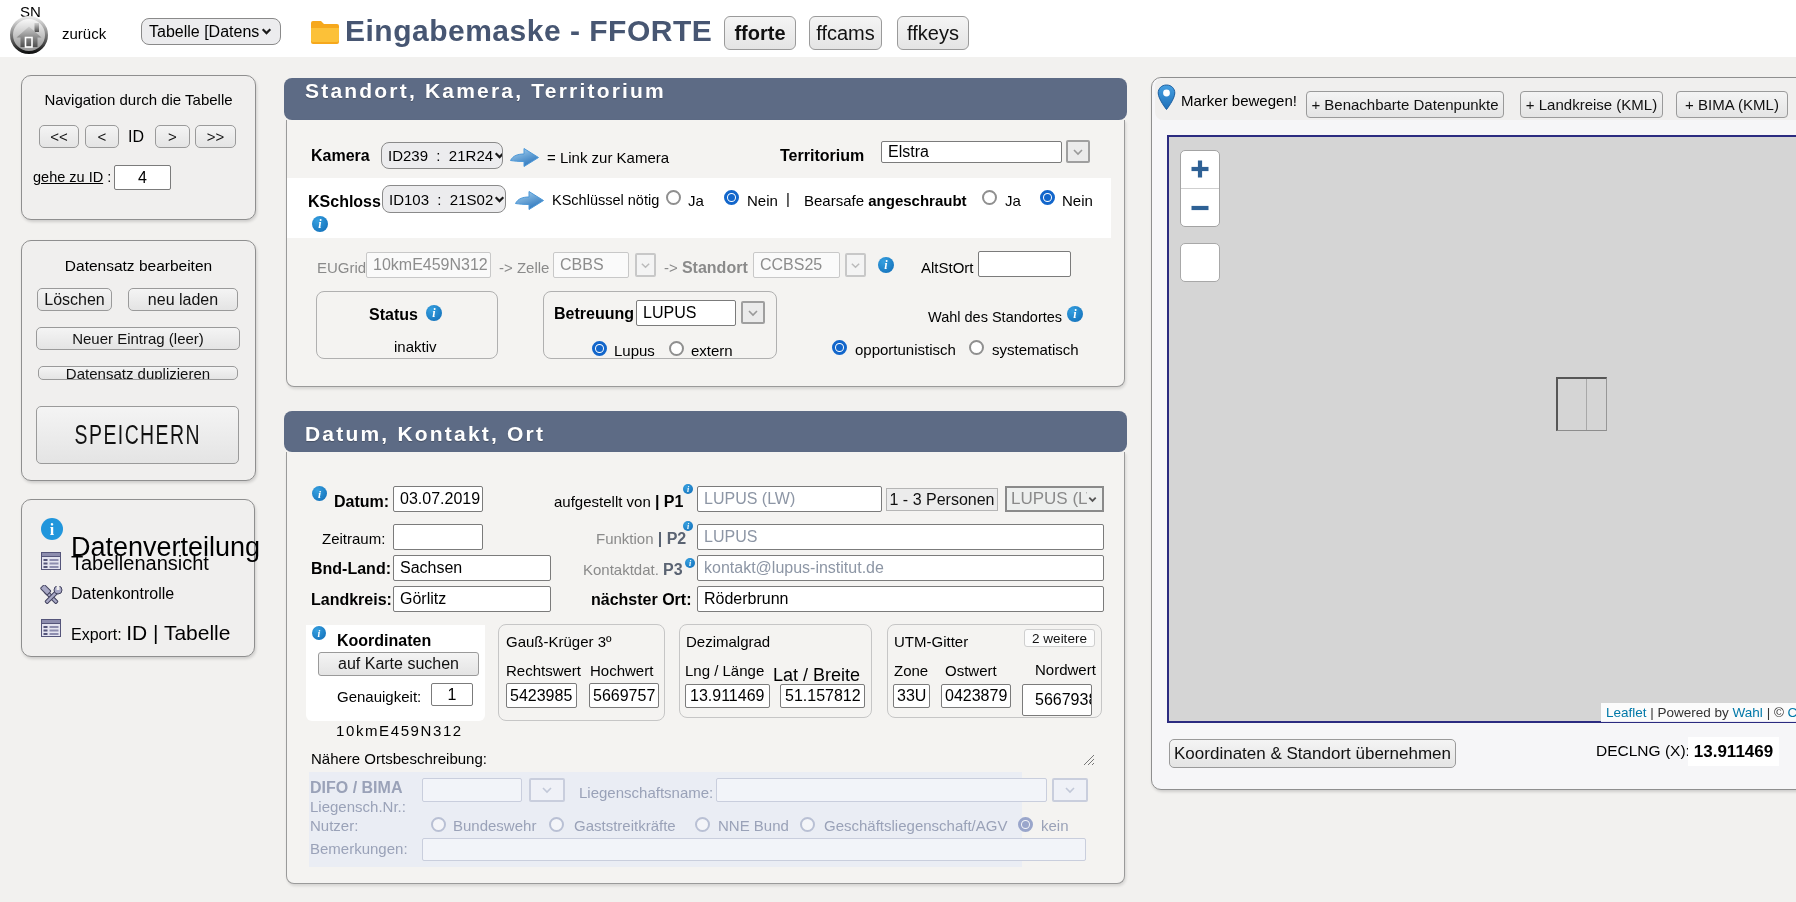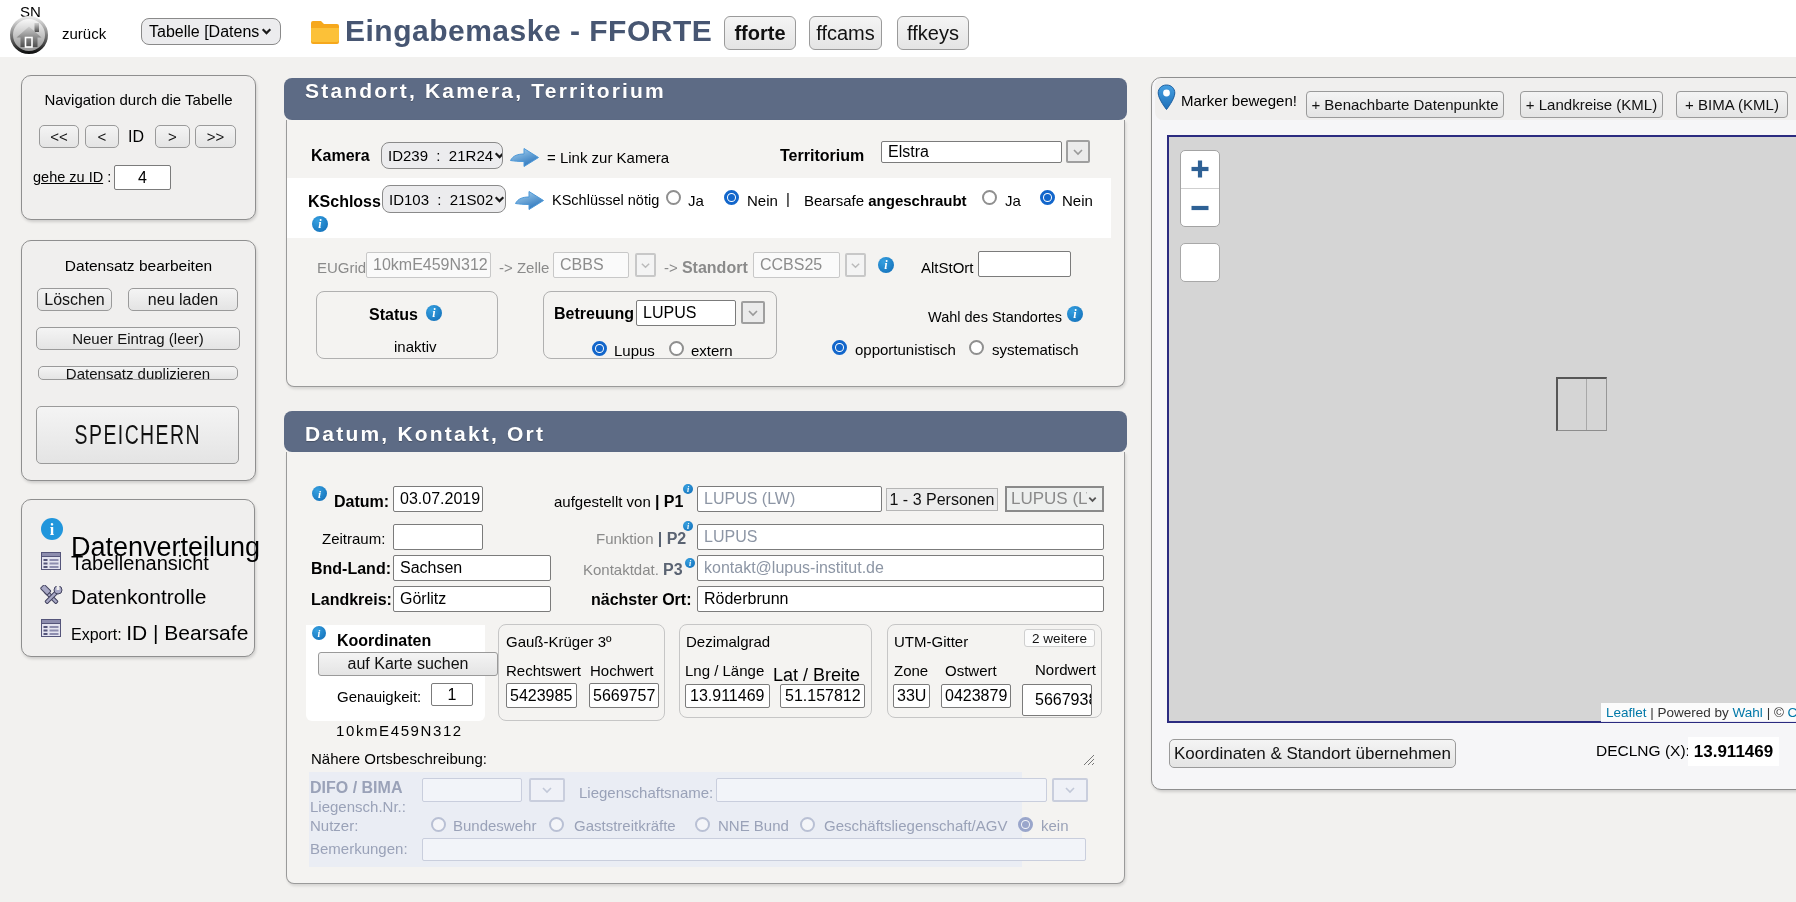--- a/index.html
+++ b/index.html
@@ -102,32 +102,32 @@
  <div class="abs" style="left:49px;top:52px;font-size:20px">Tabellenansicht</div>
  <svg class="abs" style="left:17px;top:85px" width="25" height="23" viewBox="0 0 25 23">
   <g fill="#a9a9c6" stroke="#44445f" stroke-width="1">
    <rect x="3.5" y="10" width="17" height="3.4" rx="1" transform="rotate(45 12 11.7)"></rect>
    <rect x="2" y="2" width="9.5" height="5.5" rx="1" transform="rotate(45 6.7 4.7)"></rect>
    <rect x="4.5" y="10" width="17" height="3.4" rx="1" transform="rotate(-45 13 11.7)"></rect>
    <circle cx="19" cy="5" r="4"></circle>
   </g>
   <rect x="17.6" y="0" width="2.8" height="5" fill="#f0efee"></rect>
  </svg>
- <div class="abs" style="left:49px;top:85px;font-size:21px">Datenkontrolle</div>
+ <div class="abs" style="left:49px;top:85px;font-size:16px">Datenkontrolle</div>
  <svg class="abs" style="left:19px;top:119px" width="20" height="18" viewBox="0 0 20 18">
       <rect x=".5" y=".5" width="19" height="17" fill="#e4e4f0" stroke="#55557a"></rect>
       <rect x=".5" y=".5" width="19" height="4" fill="#8d8dae" stroke="#55557a"></rect>
       <rect x="2.5" y="7" width="4" height="2" fill="#55557a"></rect>
       <rect x="2.5" y="10.5" width="4" height="2" fill="#55557a"></rect>
       <rect x="2.5" y="14" width="4" height="2" fill="#55557a"></rect>
       <rect x="8.5" y="7" width="9" height="2" fill="#8d8dae"></rect>
       <rect x="8.5" y="10.5" width="9" height="2" fill="#8d8dae"></rect>
       <rect x="8.5" y="14" width="9" height="2" fill="#8d8dae"></rect>
     </svg>
- <div class="abs" style="left:49px;top:121px;font-size:16px">Export: <span style="font-size:21px">ID | Bearsafe</span></div>
+ <div class="abs" style="left:49px;top:121px;font-size:16px">Export: <span style="font-size:21px">ID | Tabelle</span></div>
 </div>
 
 <div class="sect-h" style="left:284px;top:78px;width:843px;height:42px">Standort, Kamera, Territorium</div>
 <div class="sect-b" style="left:286px;top:120px;width:837px;height:266px"></div>
 <div id="s1" class="abs" style="left:286px;top:120px;width:837px;height:266px">
 
  <div class="lbl b" style="left:25px;top:27px;font-size:16px">Kamera</div>
  <div class="sel" style="left:95px;top:22px;width:122px;height:27px;font-size:15px">ID239&nbsp; :&nbsp; 21R24<svg class="chev" viewBox="0 0 12 12">
         <path d="M2.5 4 L6 7.5 L9.5 4" fill="none" stroke="#1a1a1a" stroke-width="2"></path>
       </svg></div>
@@ -245,21 +245,21 @@
  <div class="inp" style="left:411px;top:103px;width:407px;height:26px;color:#8d96a5">kontakt@lupus-institut.de</div>
 
  <div class="lbl b" style="left:25px;top:139px;font-size:16px">Landkreis:</div>
  <div class="inp" style="left:107px;top:134px;width:158px;height:26px">Görlitz</div>
  <div class="lbl b" style="left:305px;top:139px;font-size:16px">nächster Ort:</div>
  <div class="inp" style="left:411px;top:134px;width:407px;height:26px">Röderbrunn</div>
 
  <div class="abs" style="left:20px;top:173px;width:179px;height:96px;background:#fff;border-radius:0 0 6px 6px"></div>
  <div class="info" style="position:absolute;left:26px;top:174px;width:14px;height:14px;font-size:10px">i</div>
  <div class="lbl b" style="left:51px;top:180px;font-size:16px">Koordinaten</div>
- <div class="btn" style="left:32px;top:200px;width:180px;height:24px;font-size:16px;border-radius:3px">auf Karte suchen</div>
+ <div class="btn" style="left:32px;top:200px;width:161px;height:24px;font-size:16px;border-radius:3px">auf Karte suchen</div>
  <div class="lbl" style="left:51px;top:236px;font-size:15px">Genauigkeit:</div>
  <div class="inp" style="left:145px;top:231px;width:42px;height:23px;justify-content:center;padding-left:0">1</div>
  <div class="lbl" style="left:50px;top:270px;font-size:15px;letter-spacing:1.6px">10kmE459N312</div>
 
  <div class="gbox" style="left:212px;top:172px;width:167px;height:97px;border-color:#c6c6c6"></div>
  <div class="lbl" style="left:220px;top:181px;font-size:15px">Gauß-Krüger 3º</div>
  <div class="lbl" style="left:220px;top:210px;font-size:15px">Rechtswert</div>
  <div class="lbl" style="left:304px;top:210px;font-size:15px">Hochwert</div>
  <div class="inp" style="left:220px;top:231px;width:71px;height:25px;padding-left:3px">5423985</div>
  <div class="inp" style="left:303px;top:231px;width:70px;height:25px;padding-left:3px">5669757</div>

